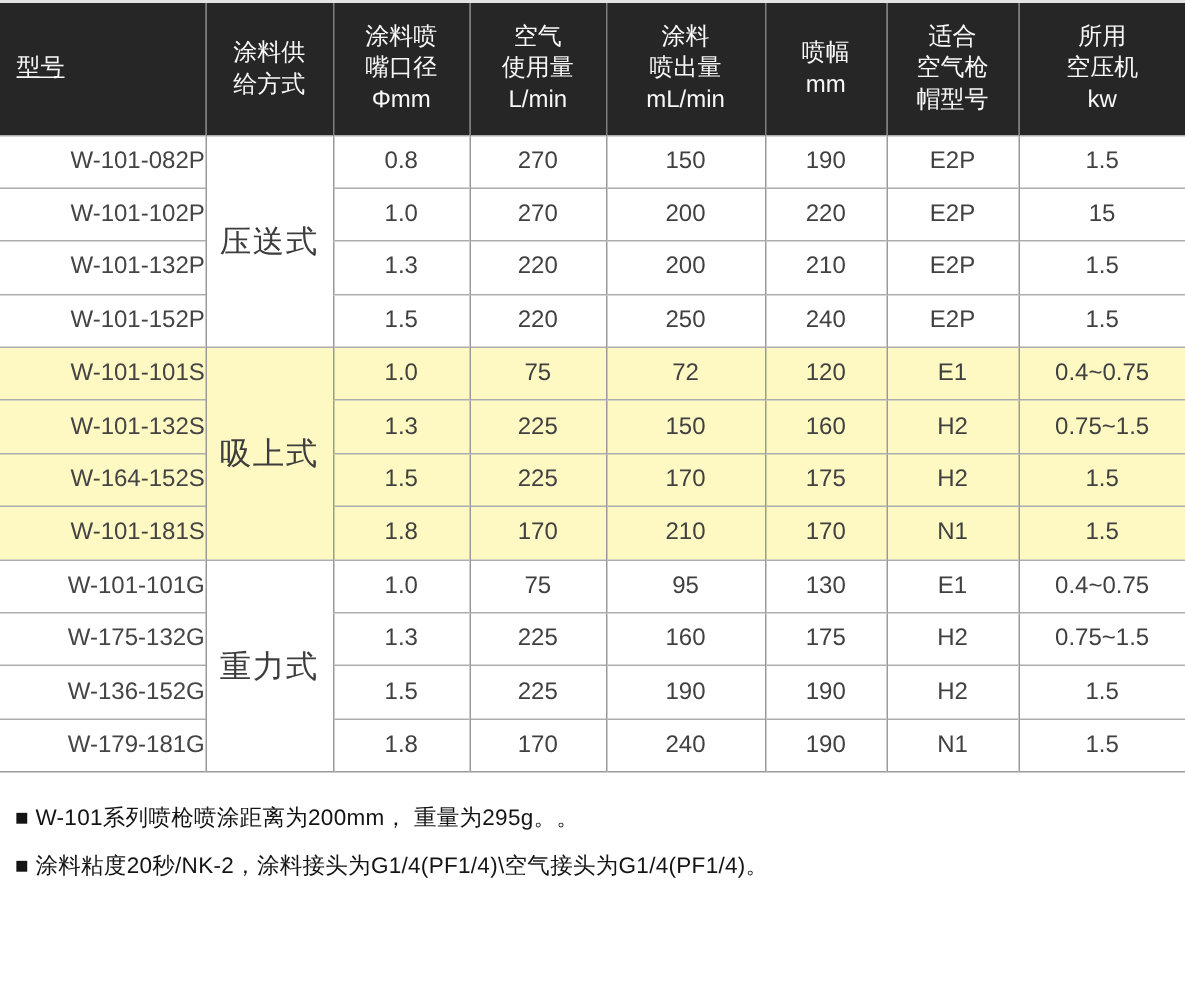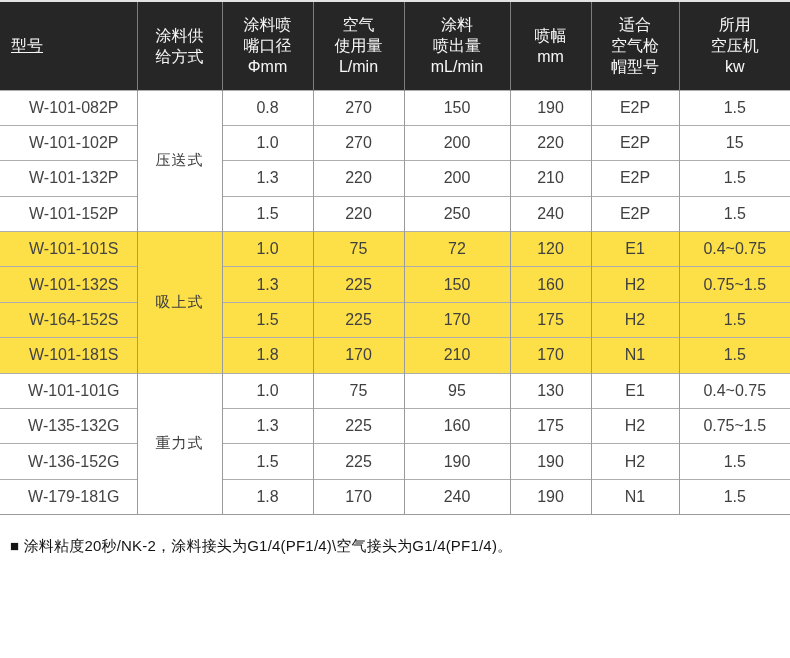--- a/index.html
+++ b/index.html
@@ -37,30 +37,30 @@
   tbody td {
     height: 35.4px;
     font-size: 16px;
     color: #404040;
     text-align: center;
     vertical-align: middle;
     border-top: 1px solid #adadad;
   }
   tbody td + td { border-left: 1px solid #9a9a9a; }
   tbody td.model {
-    text-align: center;
+    text-align: right;
     padding-left: 11px;
     color: #444444;
   }
   tbody td.supply {
-    font-size: 15px;
+    font-size: 21px;
     color: #3d3d3d;
     letter-spacing: 1px;
   }
-  tbody tr.shaded td { background: #fde047; }
+  tbody tr.shaded td { background: #fef9c3; }
   
   .notes {
     padding: 21px 12px 0 10px;
   }
   .note {
     font-size: 15px;
     color: #141414;
     line-height: 20px;
     margin-bottom: 12px;
     letter-spacing: 0.2px;
@@ -184,21 +184,21 @@
           <td class="model">W-101-101G</td>
           <td class="supply" rowspan="4">重力式</td>
           <td>1.0</td>
           <td>75</td>
           <td>95</td>
           <td>130</td>
           <td>E1</td>
           <td>0.4~0.75</td>
         </tr>
         <tr>
-          <td class="model">W-135-132G</td>
+          <td class="model">W-175-132G</td>
           <td>1.3</td>
           <td>225</td>
           <td>160</td>
           <td>175</td>
           <td>H2</td>
           <td>0.75~1.5</td>
         </tr>
         <tr>
           <td class="model">W-136-152G</td>
           <td>1.5</td>
@@ -213,15 +213,16 @@
           <td>1.8</td>
           <td>170</td>
           <td>240</td>
           <td>190</td>
           <td>N1</td>
           <td>1.5</td>
         </tr>
       </tbody>
   </table>
   <div class="notes">
+      <div class="note">■ W-101系列喷枪喷涂距离为200mm， 重量为295g。。</div>
       <div class="note">■ 涂料粘度20秒/NK-2，涂料接头为G1/4(PF1/4)\空气接头为G1/4(PF1/4)。</div>
     </div>
 </div>
 
 </body></html>

